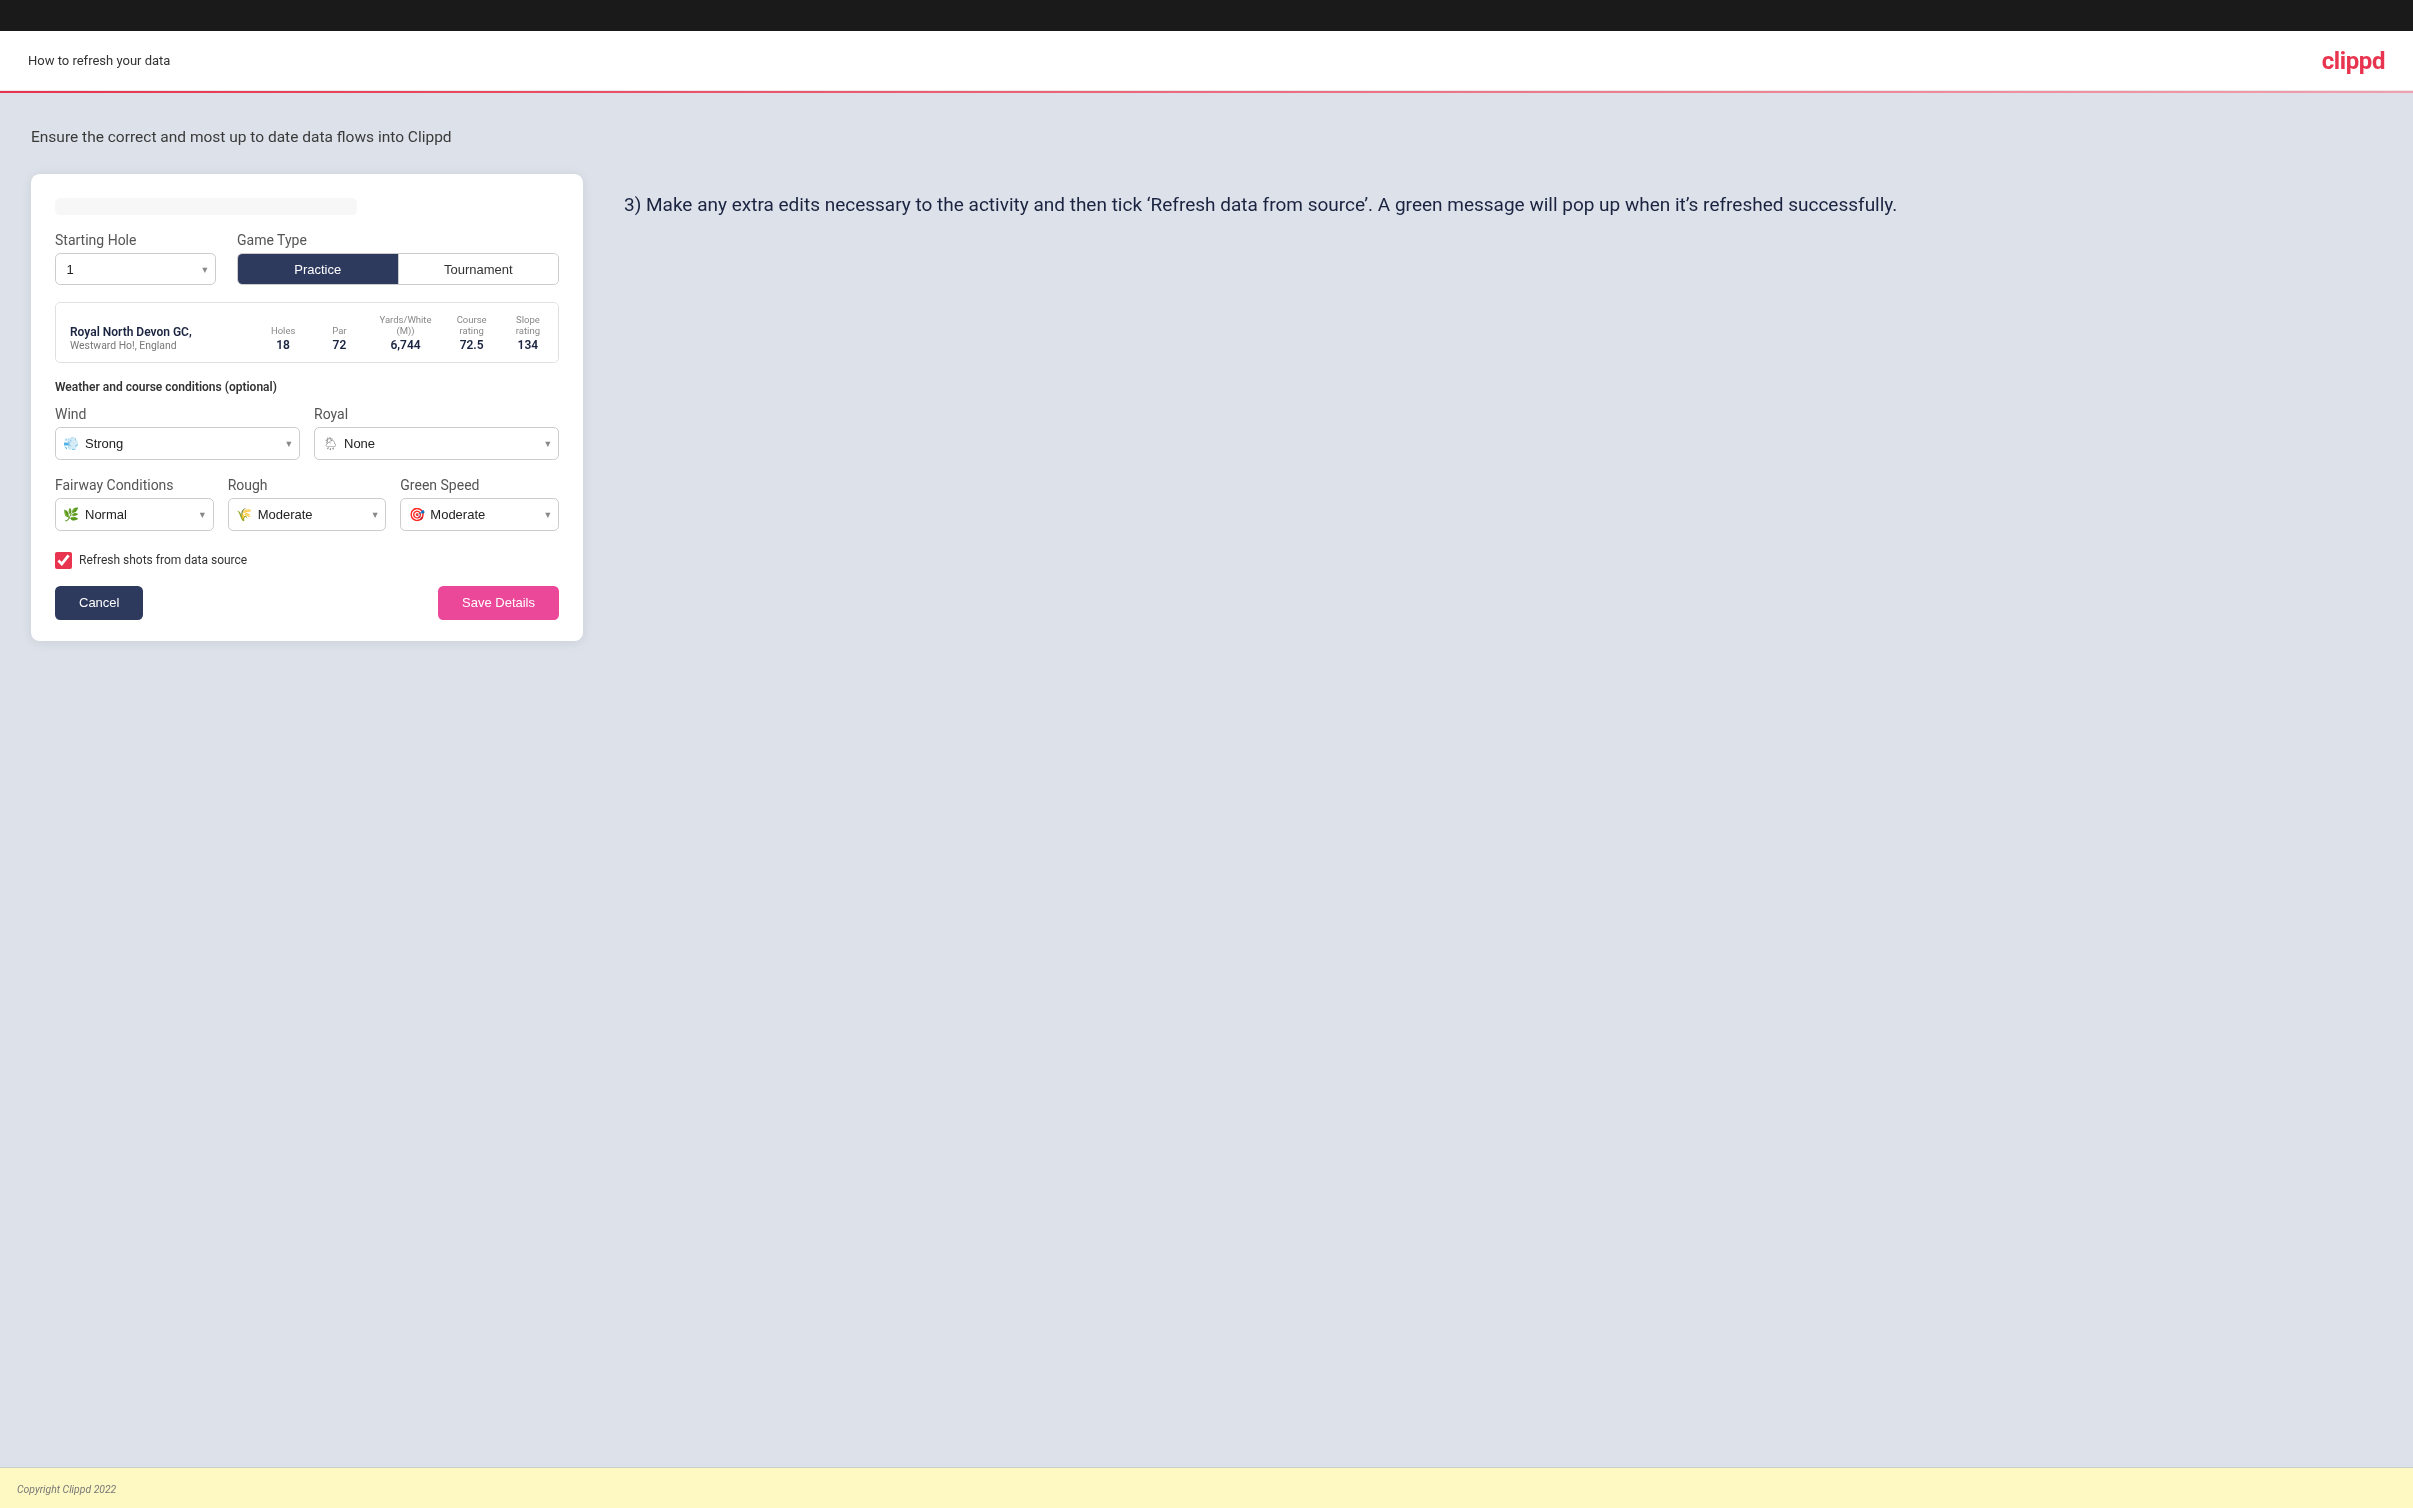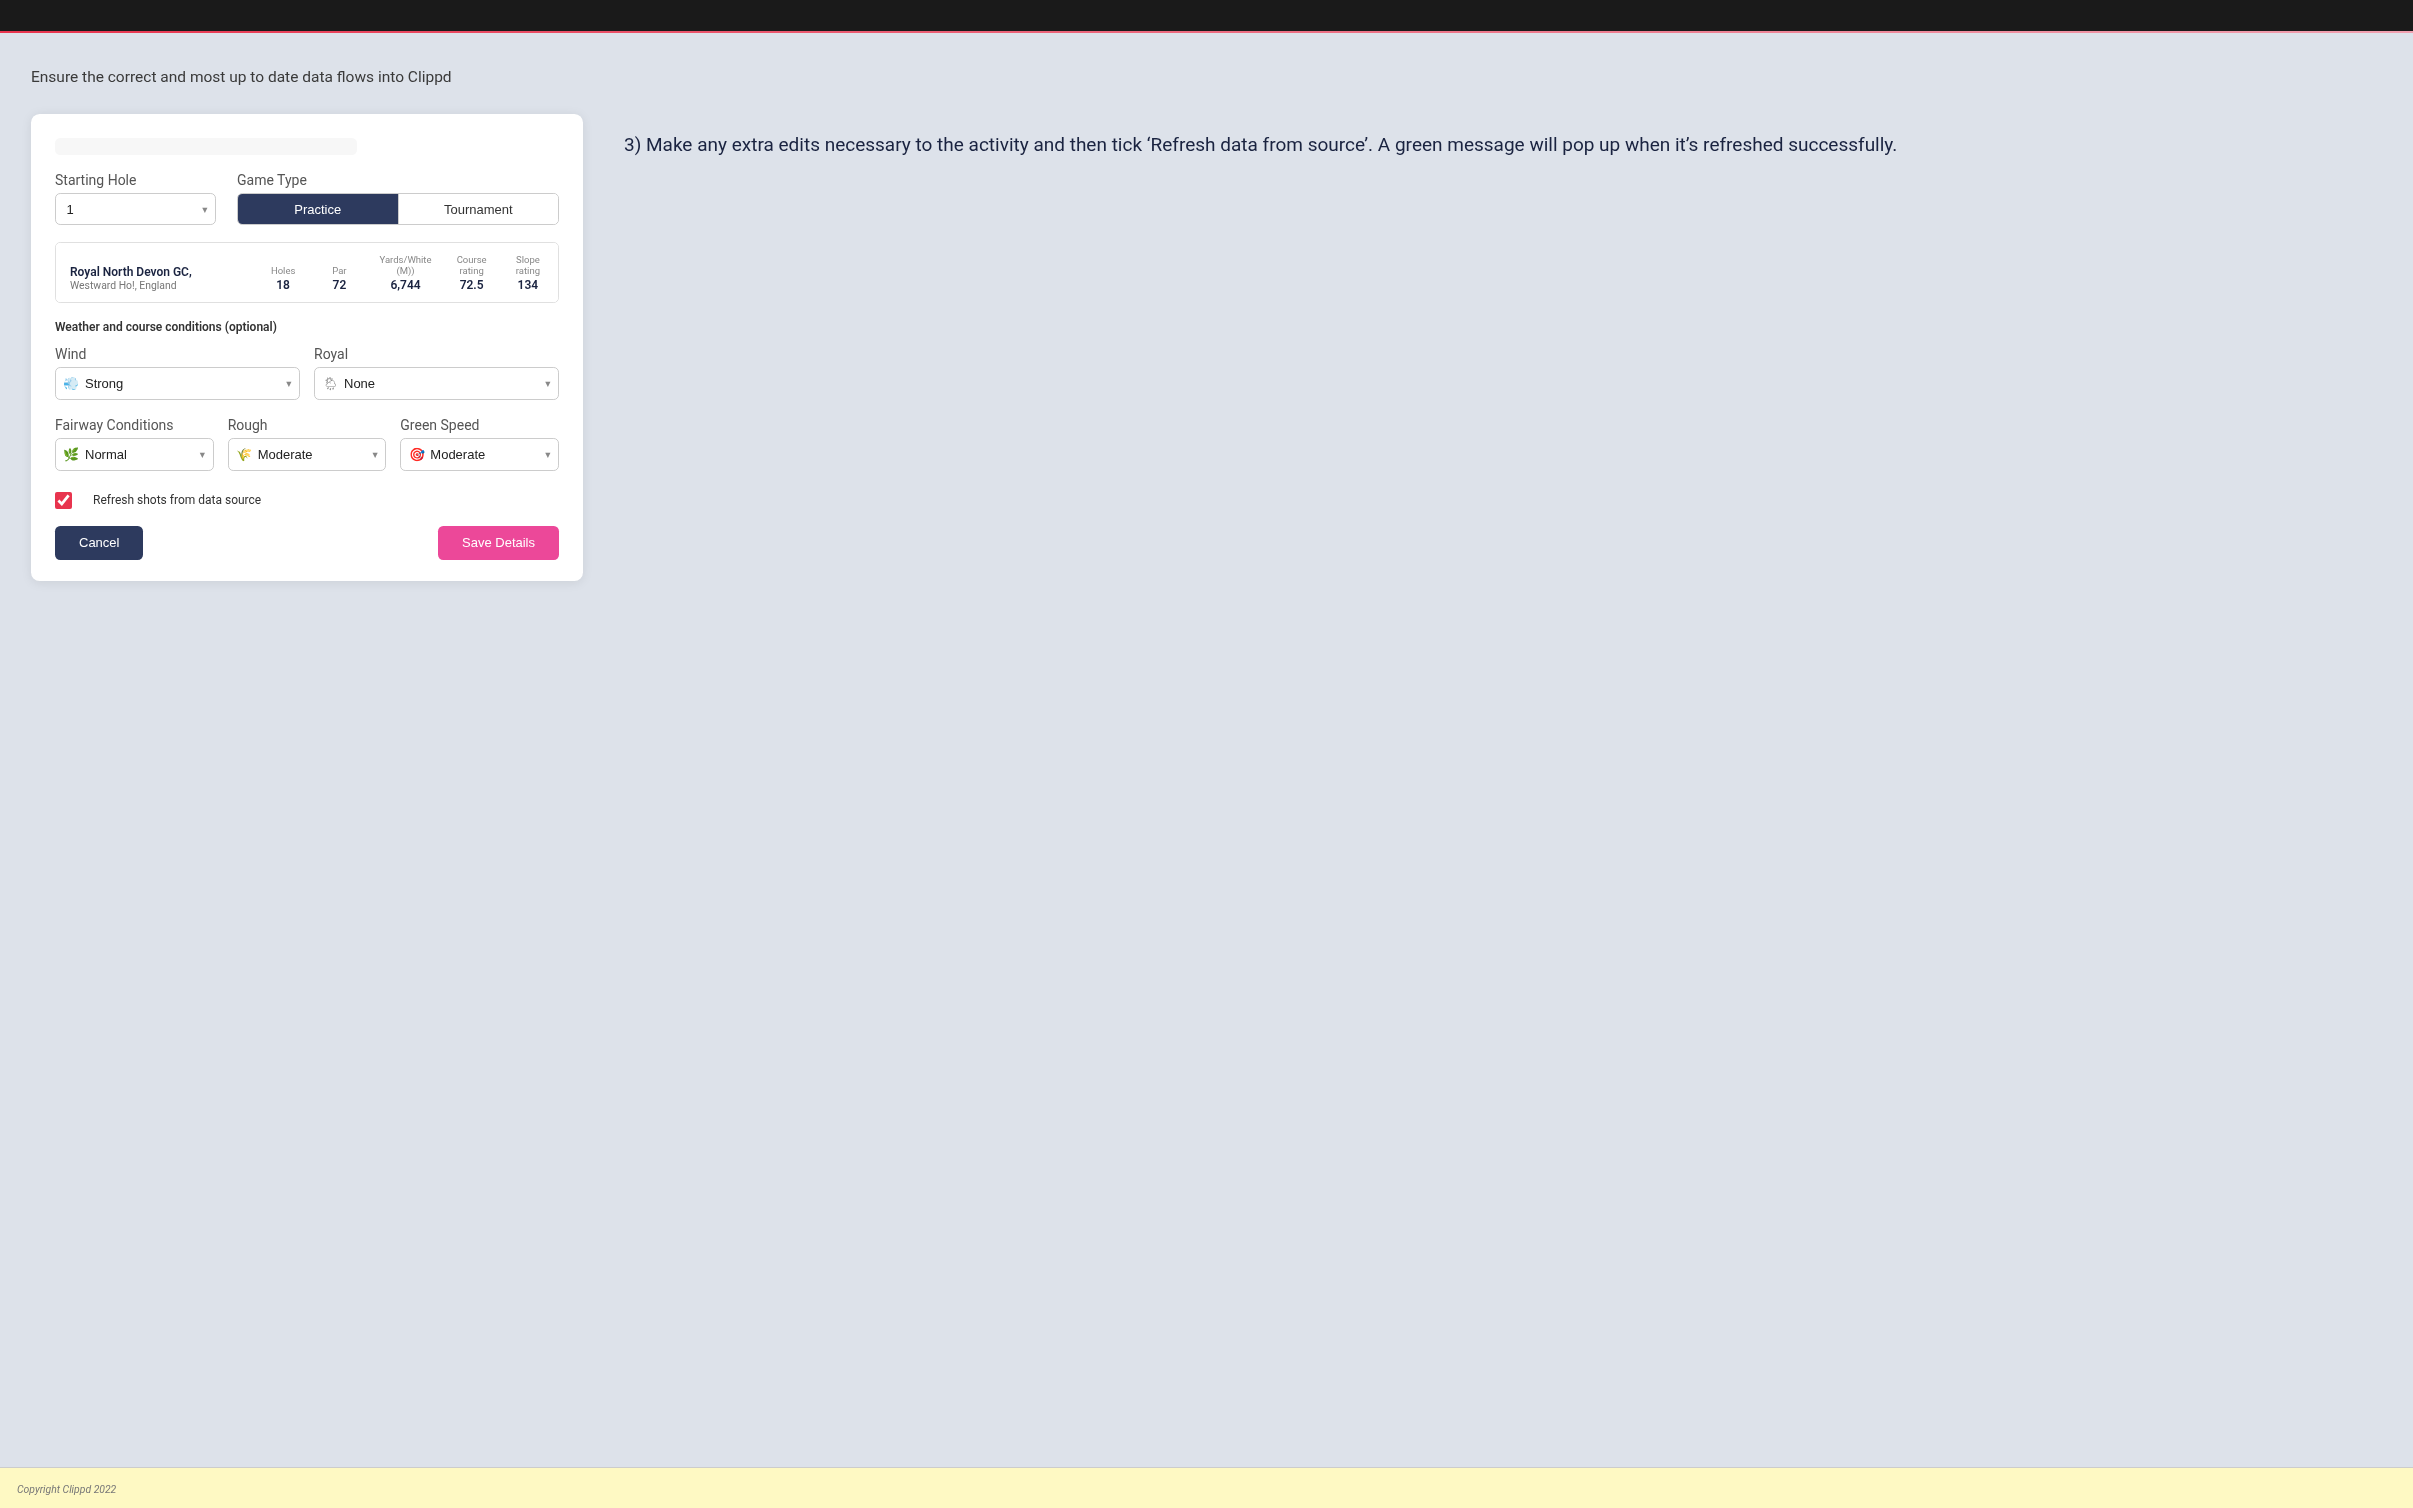--- a/index.html
+++ b/index.html
@@ -204,21 +204,21 @@
     }
     .three-col {
       display: grid;
       grid-template-columns: 1fr 1fr 1fr;
       gap: 14px;
       margin-bottom: 21px;
     }
     .checkbox-row {
       display: flex;
       align-items: center;
-      gap: 21px;
+      gap: 7px;
       margin-bottom: 17px;
     }
     .checkbox-input {
       width: 17px;
       height: 17px;
       accent-color: #e8344e;
       cursor: pointer;
     }
     .checkbox-label {
       font-size: 12px;
@@ -272,20 +272,24 @@
       width: 100%;
     }
   </style>
 </head>
 <body>
 
 <div class="top-bar"></div>
 
 <div class="main-wrapper">
 
+  <div class="header">
+    <span class="header-title">How to refresh your data</span>
+    <span class="logo">clippd</span>
+  </div>
 
   <div class="divider-line"></div>
 
   <div class="content-area">
     <p class="page-subheading">Ensure the correct and most up to date data flows into Clippd</p>
 
     <div class="body-layout">
 
       <div class="card">
 

